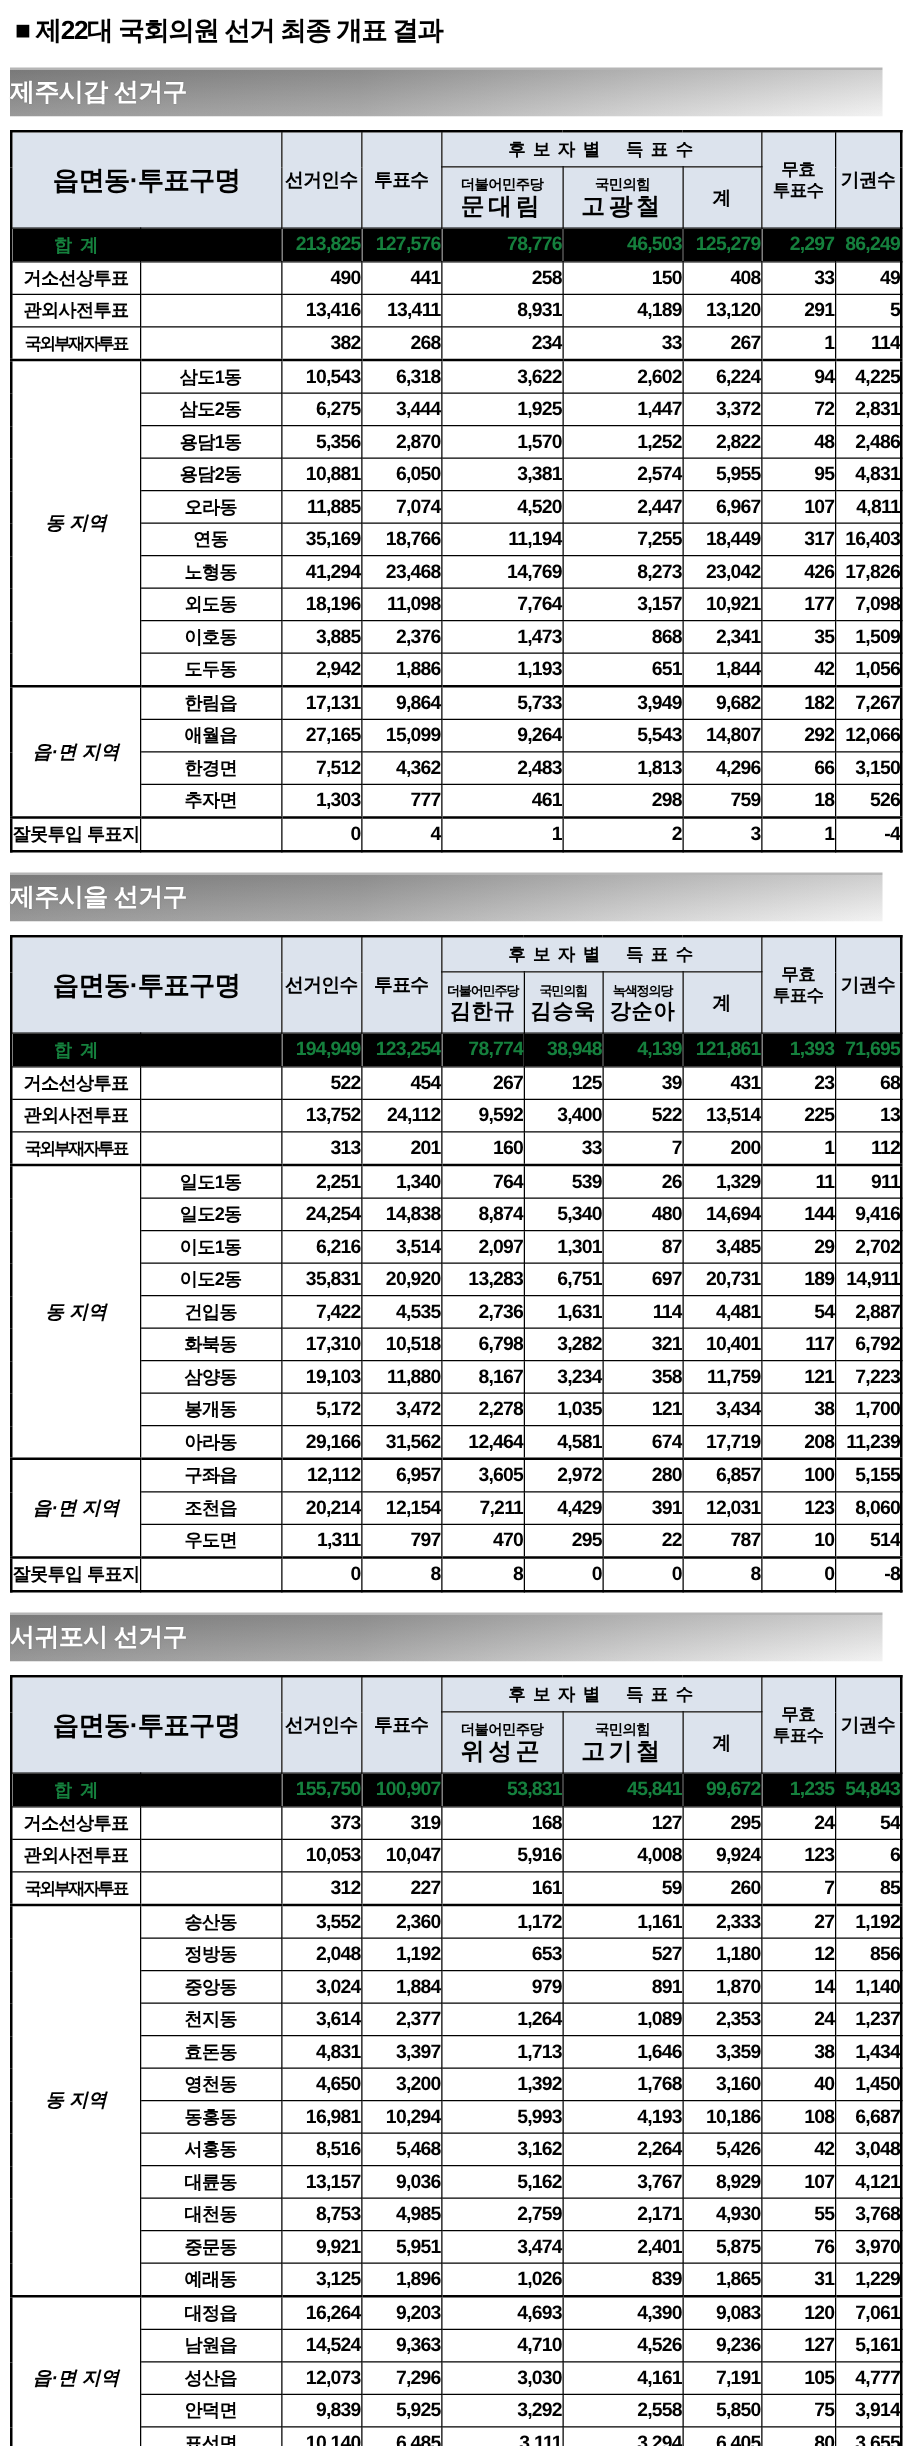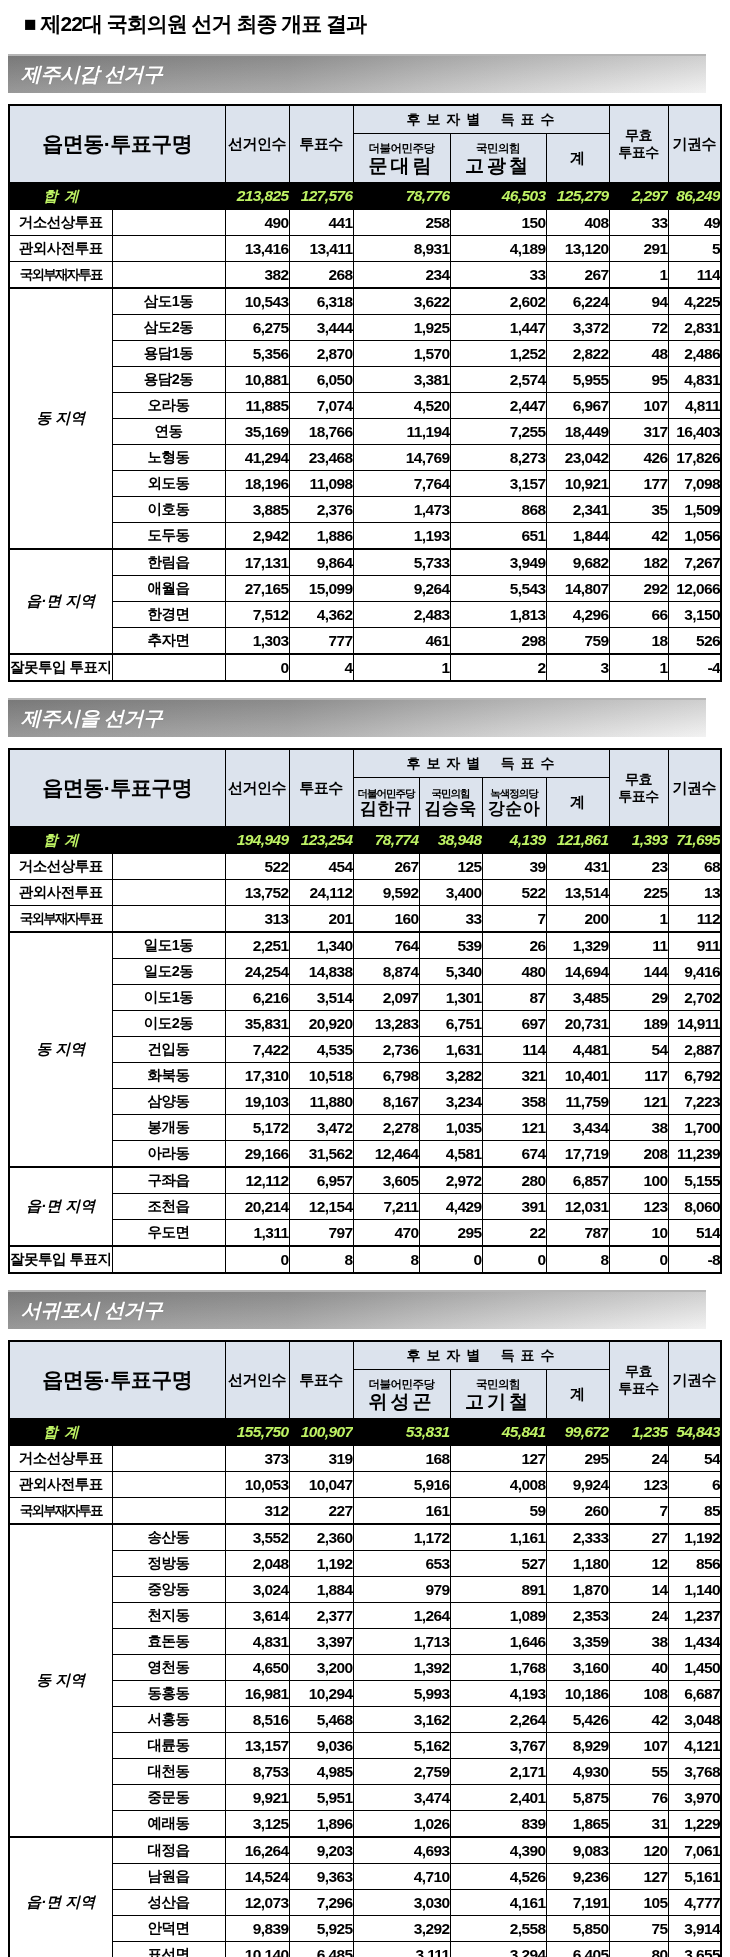--- a/index.html
+++ b/index.html
@@ -1,47 +1,46 @@
 <!DOCTYPE html>
 <html><head>
 <meta charset="utf-8">
 <style>
   html,body { margin:0; padding:0; background:#fff; }
   body { width:730px; font-family:"Liberation Sans", sans-serif; color:#000; }
-  .title { font-size:21px; font-weight:bold; margin:10px 6px 6px 24px; letter-spacing:-1px; white-space:pre; }
+  .title { font-size:21px; font-weight:bold; margin:10px 6px 6px 12px; letter-spacing:-1px; white-space:pre; }
   .section-bar {
-    height:37px; line-height:37px; margin:16px 24px 11px 8px; padding-left:13px;
+    height:37px; line-height:37px; margin:16px 24px 11px 8px; 
     color:#fff; font-size:20px; font-weight:bold; letter-spacing:-0.5px;
     background:
       linear-gradient(180deg, rgba(0,0,0,0.14), rgba(255,255,255,0.10)),
       linear-gradient(90deg,#8d8d8d 0%,#a3a3a3 40%,#cfcfcf 72%,#f1f1f1 100%);
     border-top:2px solid #b5b5b5;
     text-shadow:0 0 1px rgba(0,0,0,0.25);
-    font-style:italic;
   }
   table.results { border-collapse:collapse; table-layout:fixed; width:712px; margin:0 0 0 8px; border:2px solid #000; }
   table.results th, table.results td { border:1px solid #000; overflow:hidden; padding:0; }
   thead th { background:#dce3ed; font-weight:bold; vertical-align:middle; }
   .h-top { font-size:14px; height:27px; white-space:pre; letter-spacing:1px; }
   .h-area { font-size:21px; letter-spacing:-0.5px; }
   .h-sm { font-size:15px; letter-spacing:-0.5px; }
   .h-invalid { white-space:pre-line; font-size:14px; line-height:1.25; }
   .h-cand { height:48px; }
   .h-total { font-size:15px; }
   .party { font-size:11.5px; font-weight:bold; line-height:1.4; letter-spacing:-0.5px; }
   .cname { font-size:19px; font-weight:bold; letter-spacing:3px; line-height:1.05; }
   .compact .party { font-size:10.5px; letter-spacing:-1px; }
   .compact .cname { font-size:17px; letter-spacing:0.5px; }
   tbody td { height:25px; background:#fff; }
   td.num { text-align:right; padding-right:5px; font-size:15.5px; font-weight:bold; letter-spacing:-0.6px; }
   td.lbl { text-align:center; font-size:14.5px; white-space:pre; letter-spacing:-0.5px; font-weight:bold; }
   td.lbl.tight { letter-spacing:-1.8px; font-size:13.5px; }
   td.area { text-align:center; font-size:14.5px; letter-spacing:-0.5px; font-weight:bold; }
   td.group-lbl { text-align:center; font-size:15px; font-weight:bold;font-style:italic; }
-  tr.total-row td { background:#000; color:#bef264; height:26px;font-style:italic; }
+  tr.total-row td { background:#000; color:#15803d; height:26px; }
   tr.total-row td + td { border-left:1px solid #fff; }
   tr.sep td { border-top:2px solid #000; }
 </style>
 </head>
 <body>
 
 <div id="app">
   <div class="title">■ 제22대 국회의원 선거 최종 개표 결과</div>
   <main id="sections">
       <div class="section-bar">제주시갑 선거구</div>

